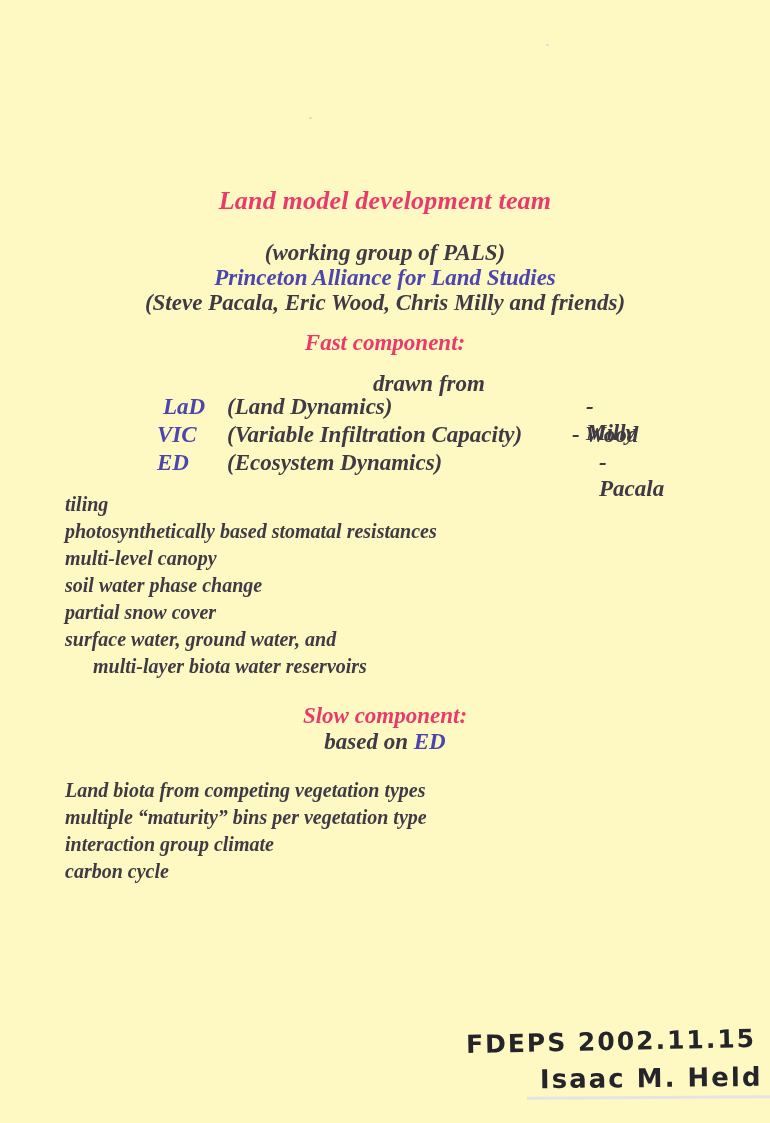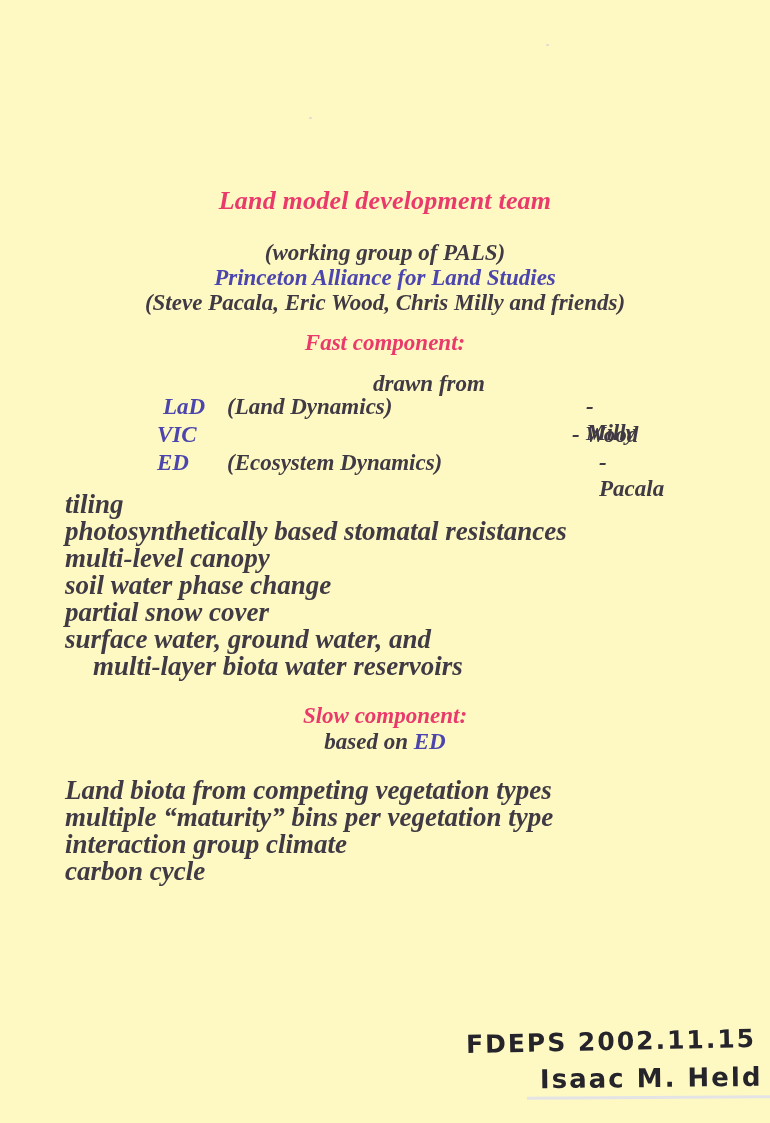--- a/index.html
+++ b/index.html
@@ -42,21 +42,21 @@
   .model-row { position: relative; height: 28px; font-size: 23px; }
   .model-row .acr { position: absolute; left: 130px; color: var(--accent-blue, #4b45ad); }
   .model-row .desc { position: absolute; left: 200px; }
   .model-row .credit { position: absolute; left: 545px; }
   .model-row.r0 .acr { left: 136px; }
   .model-row.r0 .credit { left: 559px; }
   .model-row.r2 .credit { left: 572px; }
 
   .features {
     left: 65px;
-    font-size: 27px;
+    font-size: 20px;
     line-height: 27px;
   }
   .features-fast { top: 491px; }
   .features-slow { top: 777px; }
   .feature.cont { margin-left: 28px; }
 
   .slow-heading { top: 703px; }
   .slow-sub { top: 729px; font-size: 23px; }
   .slow-sub .model-ref { color: var(--accent-blue, #4b45ad); }
 
@@ -113,20 +113,21 @@
   <div class="abs center fast-sub">drawn from</div>
 
   <div class="abs models">
     <div class="model-row r0">
       <span class="acr">LaD</span>
       <span class="desc">(Land Dynamics)</span>
       <span class="credit">- Milly</span>
     </div>
     <div class="model-row r1">
       <span class="acr">VIC</span>
+      <span class="desc">(Variable Infiltration Capacity)</span>
       <span class="credit">- Wood</span>
     </div>
     <div class="model-row r2">
       <span class="acr">ED</span>
       <span class="desc">(Ecosystem Dynamics)</span>
       <span class="credit">- Pacala</span>
     </div>
   </div>
 
   <div class="abs features features-fast">

